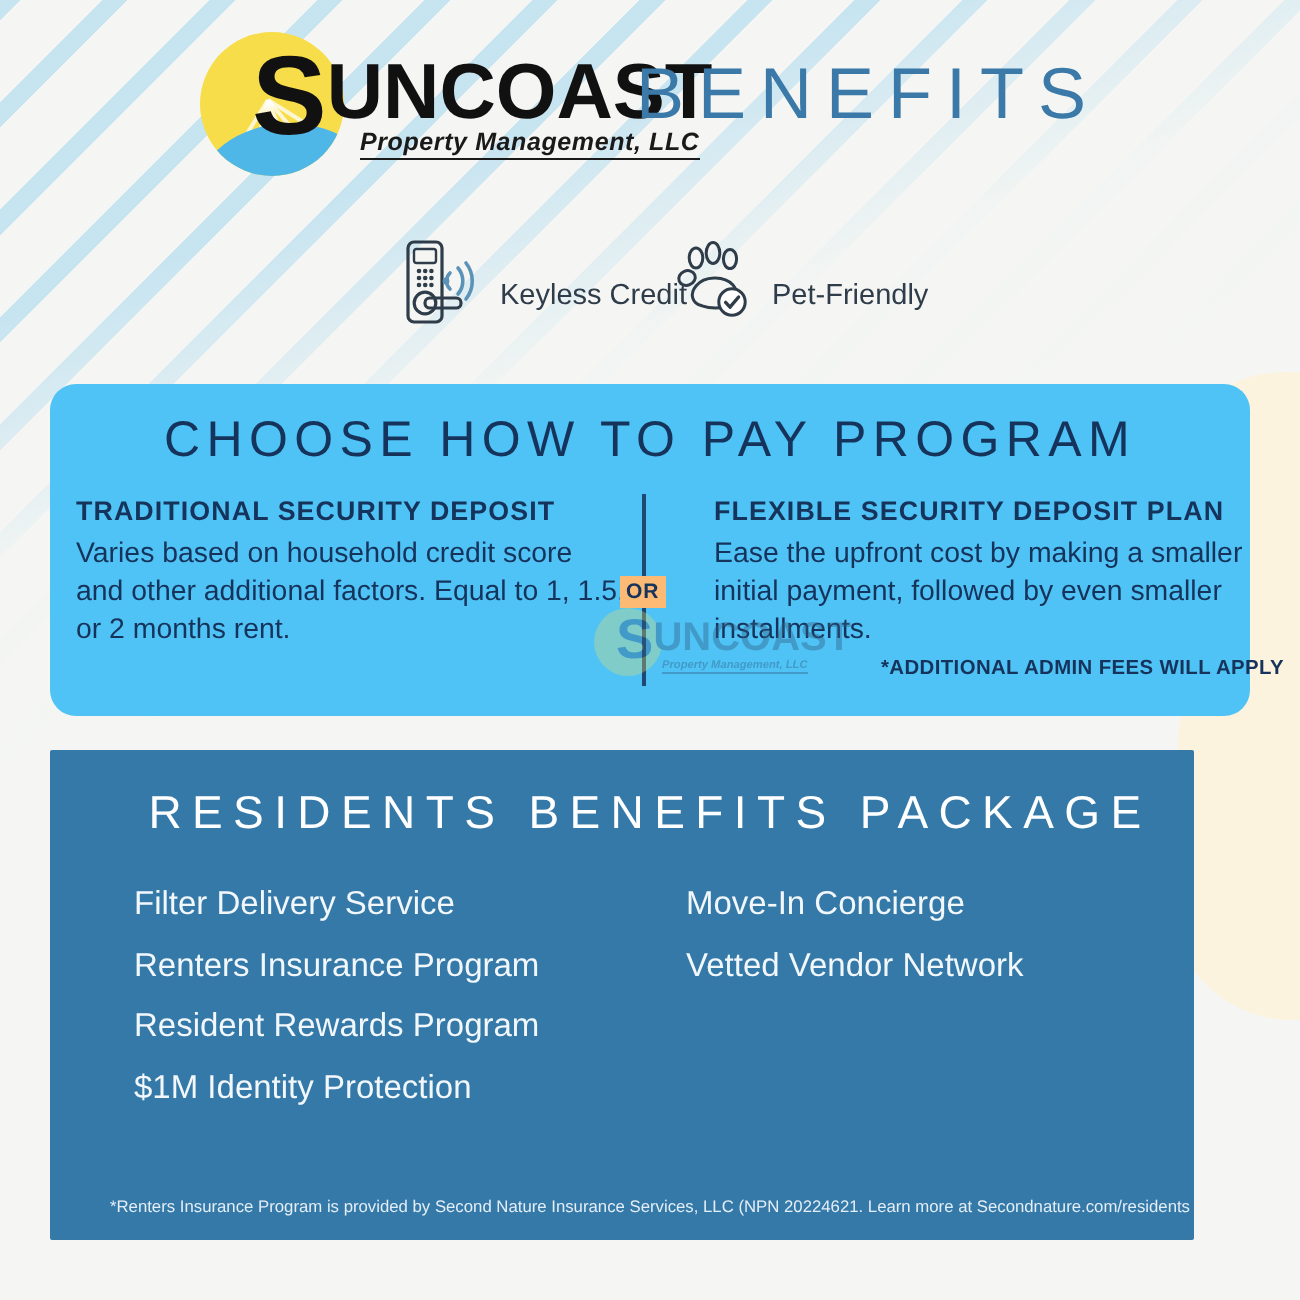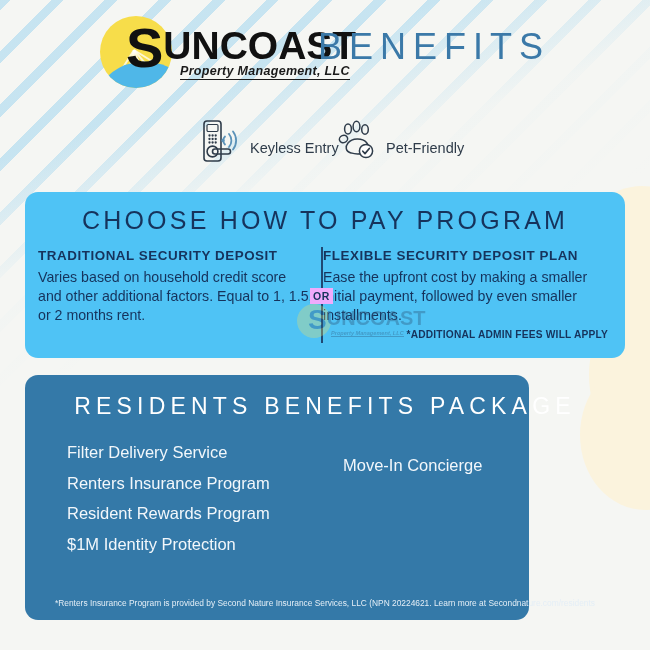--- a/index.html
+++ b/index.html
@@ -173,21 +173,21 @@
   .pay-cols {
     position: absolute;
     left: 0; top: 56px;
     width: 600px;
   }
   .pay-col {
     position: absolute;
     top: 0;
   }
   .pay-col-left { left: 13px; width: 275px; }
-  .pay-col-right { left: 298px; width: 285px; }
+  .pay-col-right { left: 332px; width: 285px; }
   .pay-sub {
     font-family: "Liberation Sans", sans-serif;
     font-size: 13.4px;
     font-weight: bold;
     letter-spacing: 0.55px;
     color: #16335c;
     white-space: nowrap;
     margin-bottom: 5px;
   }
   .pay-body {
@@ -213,21 +213,21 @@
     opacity: 0.85;
   }
   .pay-or {
     position: absolute;
     left: 285px; top: 96px;
     font-family: "Liberation Sans", sans-serif;
     font-size: 10.5px;
     font-weight: bold;
     letter-spacing: 0.5px;
     color: #16335c;
-    background: #f0abfc;
+    background: #fdba74;
     padding: 2px 3px;
   }
   
   .watermark {
     position: absolute;
     left: 272px; top: 112px;
     width: 150px; height: 40px;
     opacity: 0.4;
     pointer-events: none;
   }
@@ -259,43 +259,43 @@
     font-weight: bold;
     color: #2e5f85;
     white-space: nowrap;
     border-bottom: 1px solid #2e5f85;
   }
 
   
   .panel-rbp {
     position: absolute;
     left: 25px; top: 375px;
-    width: 504px; height: 245px;
+    width: 572px; height: 245px;
     background: #3479a8;
-    border-radius: 13px;
+    border-radius: 1px;
   }
   .rbp-heading {
     position: absolute;
     left: 0; top: 18px;
     width: 600px;
     text-align: center;
     font-family: "Liberation Sans", sans-serif;
     font-size: 23px;
     letter-spacing: 5.2px;
     color: #ffffff;
     white-space: nowrap;
   }
   .rbp-cols {
     position: absolute;
     left: 0; top: 62px;
     width: 600px;
   }
   .rbp-col { position: absolute; top: 0; }
   .rbp-col-left { left: 42px; }
-  .rbp-col-right { left: 318px; margin-top: 13px; }
+  .rbp-col-right { left: 318px; }
   .rbp-item {
     font-family: "Liberation Sans", sans-serif;
     font-size: 16.5px;
     color: #f2f7fb;
     line-height: 30.5px;
     white-space: nowrap;
   }
   .rbp-footnote {
     position: absolute;
     left: 0; bottom: 12px;
@@ -354,21 +354,21 @@
         </g>
         <circle cx="12.5" cy="33.5" r="5.4" fill="none" stroke="#2f3c4a" stroke-width="1.6"></circle>
         <rect x="12.5" y="31" width="18" height="5" rx="2.4" fill="none" stroke="#2f3c4a" stroke-width="1.6"></rect>
         <g fill="none" stroke="#5b92b8" stroke-width="1.8" stroke-linecap="round">
           <path d="M25 26.5 a5.5 5.5 0 0 1 0 -8"></path>
           <path d="M29 29 a10 10 0 0 0 0 -13"></path>
           <path d="M33 31.5 a14.5 14.5 0 0 0 0 -18"></path>
         </g>
         <circle cx="23" cy="22.5" r="1.7" fill="#5b92b8"></circle>
       </svg>
-      <span class="feature-label">Keyless Entry</span>
+      <span class="feature-label">Keyless Credit</span>
     </div>
 
     <div class="feature feature-pet">
       <svg class="feature-icon" viewBox="0 0 44 46">
         <g fill="none" stroke="#2f3c4a" stroke-width="1.5">
           <ellipse cx="12" cy="11" rx="3.4" ry="5"></ellipse>
           <ellipse cx="20.5" cy="8.5" rx="3.4" ry="5.2"></ellipse>
           <ellipse cx="29" cy="11.5" rx="3.3" ry="4.8"></ellipse>
           <ellipse cx="7.5" cy="21" rx="4.2" ry="3.6" transform="rotate(-22 7.5 21)"></ellipse>
           <path d="M12 25 c4-5 14-5.5 18.5-0.5 c3.5 4 1.5 10-4 11 c-4 0.8-8 0.6-11.5-0.6 C9.5 33.5 9 28.6 12 25 Z"></path>
@@ -411,19 +411,20 @@
 
     <div class="rbp-cols">
       <div class="rbp-col rbp-col-left">
         <div class="rbp-item">Filter Delivery Service</div>
         <div class="rbp-item">Renters Insurance Program</div>
         <div class="rbp-item">Resident Rewards Program</div>
         <div class="rbp-item">$1M Identity Protection</div>
       </div>
       <div class="rbp-col rbp-col-right">
         <div class="rbp-item">Move-In Concierge</div>
+        <div class="rbp-item">Vetted Vendor Network</div>
       </div>
     </div>
 
     <div class="rbp-footnote">*Renters Insurance Program is provided by Second Nature Insurance Services, LLC (NPN 20224621. Learn more at Secondnature.com/residents</div>
   </div>
 
 </div>
 
 </body></html>

